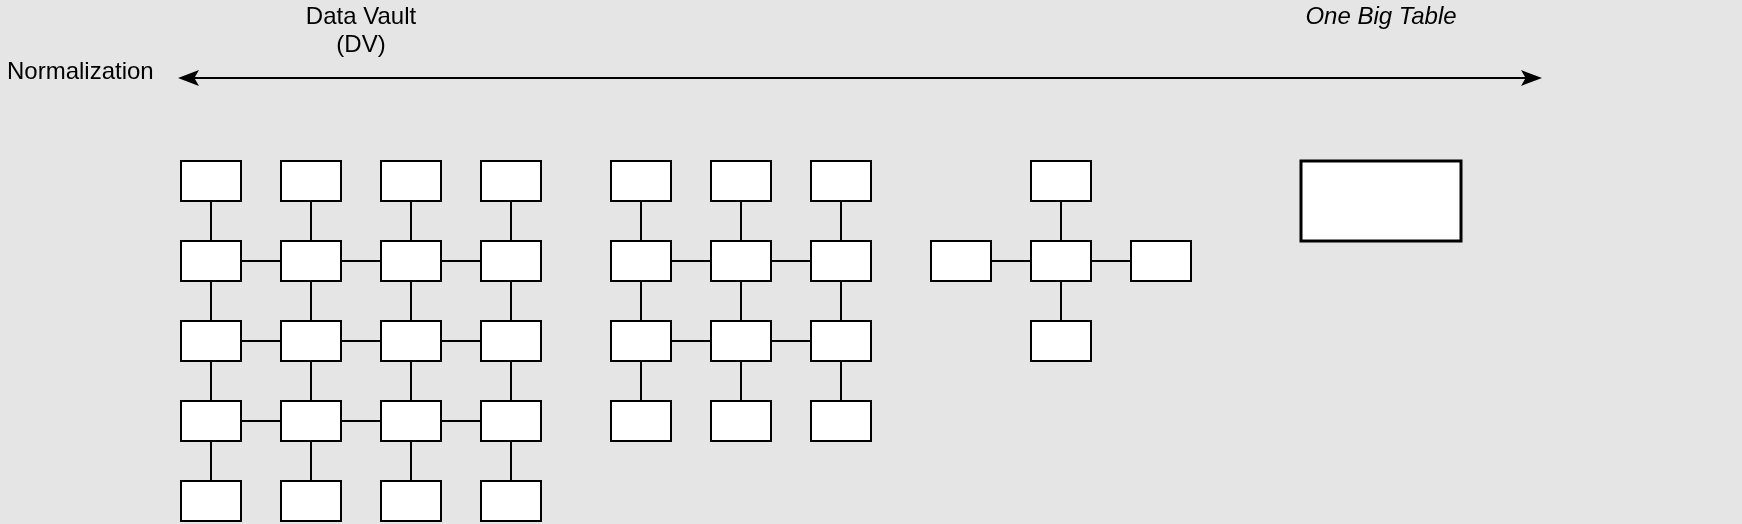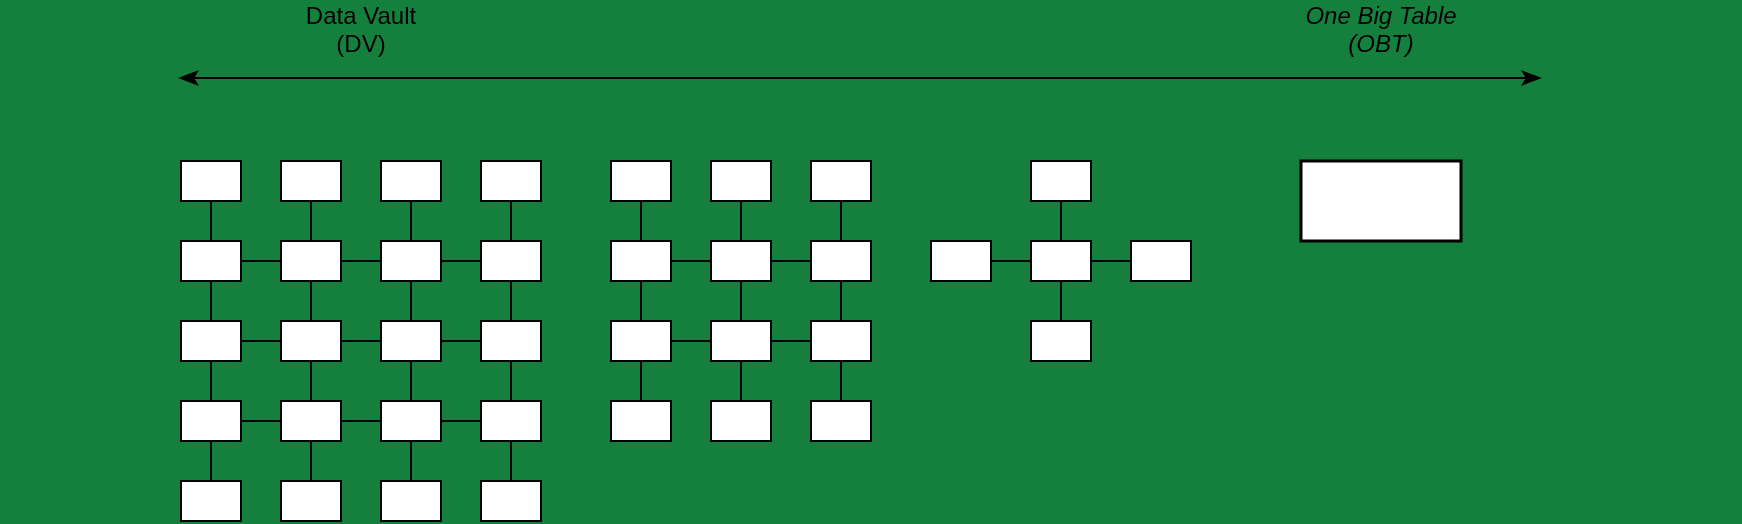--- a/index.html
+++ b/index.html
@@ -1,20 +1,20 @@
 <!DOCTYPE html>
 <html><head>
 <meta charset="utf-8">
 <style>
   html, body { margin: 0; padding: 0; background: #ffffff; }
   .canvas {
     position: relative;
     width: 1742px;
     height: 524px;
-    background: #15803d;
+    background: #e5e5e5;
     font-family: "Liberation Sans", sans-serif;
     color: #000000;
     overflow: hidden;
   }
   .cat-label {
     position: absolute;
     top: 2px;
     transform: translateX(-50%);
     text-align: center;
     font-size: 24px;
@@ -141,17 +141,17 @@
     </svg>
 
   <div class="cat-label cat-0">
     <div>Data Vault</div>
     <div>(DV)</div>
   </div>
   <div class="cat-label cat-2">
   </div>
   <div class="cat-label cat-3">
     <div>One Big Table</div>
-    <div>(OBT)</div>
   </div>
 
+  <div class="side-label side-left">Normalization</div>
 
 </div>
 
 </body></html>

